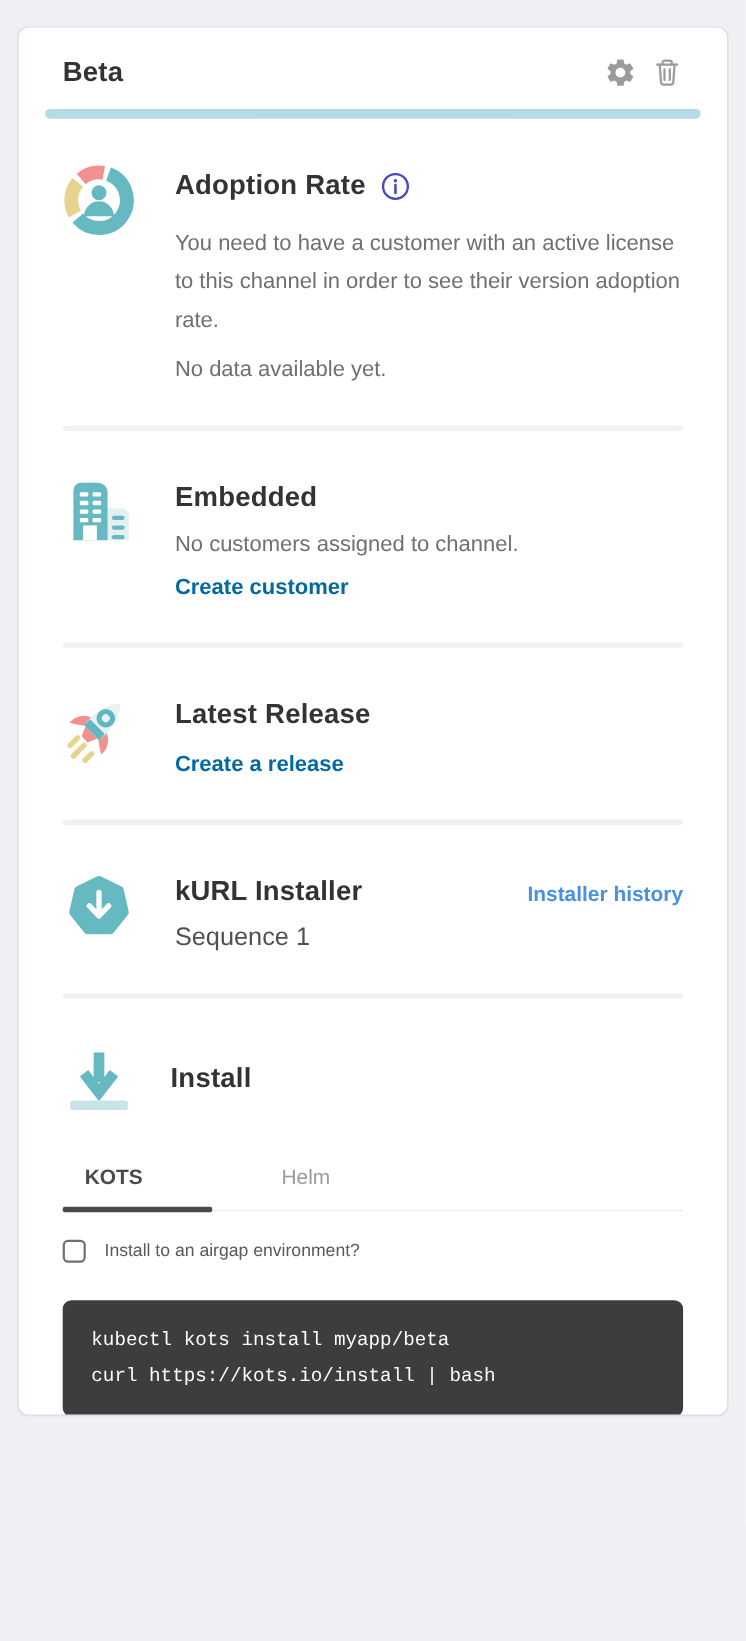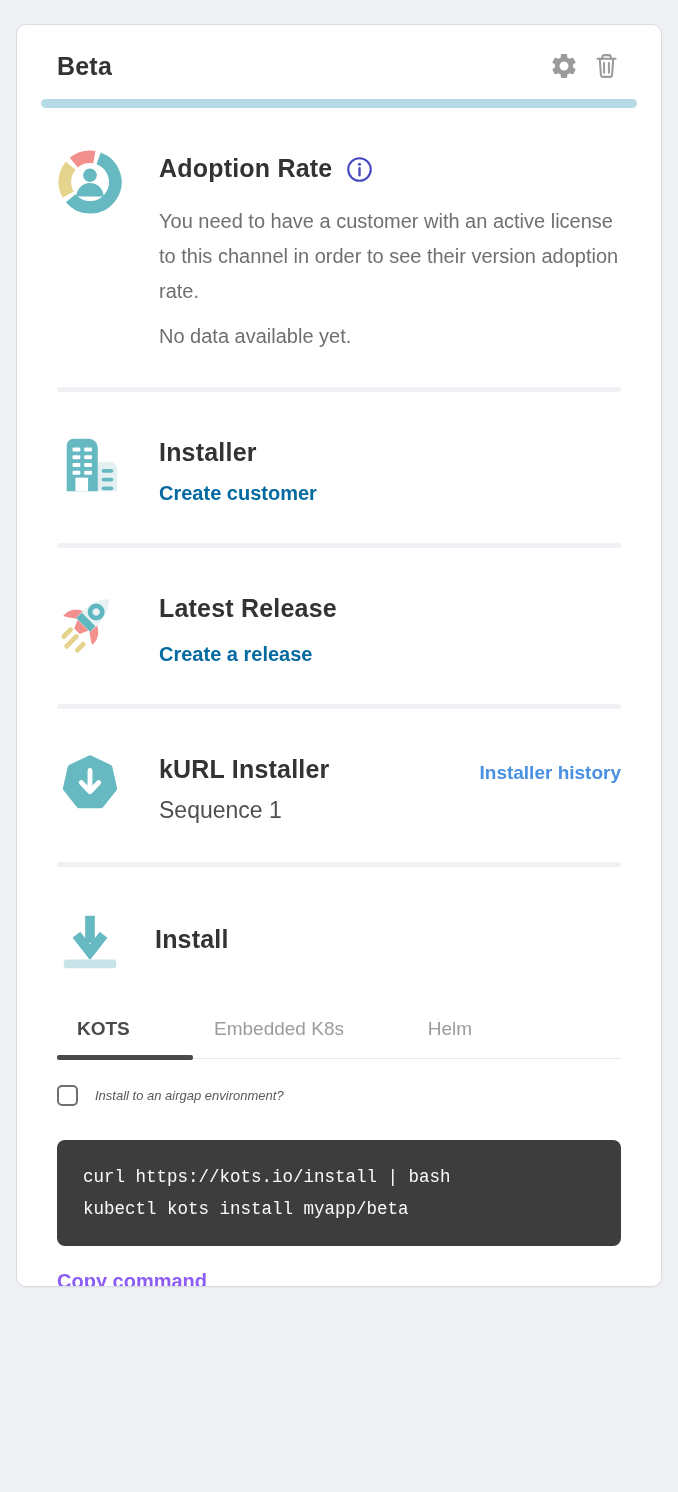--- a/index.html
+++ b/index.html
@@ -41,21 +41,21 @@
   .install-head h2 { padding-top: 12px; }
 
   .tabs { display:flex; border-bottom: 1px solid #e8e8e8; margin-top: 28px; }
   .tab { font-size: 19px; color: #9b9b9b; text-align:center; padding: 12px 0 18px; cursor:pointer; position:relative; }
   .tab-0 { width: 136px; text-align:left; padding-left: 20px; }
   .tab-1 { width: 172px; }
   .tab-2 { width: 170px; }
   .tab.active { color: #4a4a4a; font-weight: 700; }
   .tab.active::after { content:""; position:absolute; left:0; right:0; bottom:-2px; height:5px; background:#4a4a4a; border-radius:2px; }
 
-  .airgap { display:flex; align-items:center; gap: 17px; margin-top: 26px; font-size: 13px; color: #595959; cursor:default;font-style:italic; }
+  .airgap { display:flex; align-items:center; gap: 17px; margin-top: 26px; font-size: 16px; color: #595959; cursor:default; }
   .checkbox { width: 21px; height: 21px; border: 2px solid #6f6f6f; border-radius: 5px; background:#fff; flex:0 0 21px; cursor:pointer; }
 
   .code { background: #3d3d3d; border-radius: 8px; margin-top: 34px; padding: 21px 26px; }
   .code-line { font-family: "Liberation Mono", "DejaVu Sans Mono", monospace; font-size: 17.5px; line-height: 32px; color: #fafafa; white-space: pre; }
   .copy { margin-top: 24px; color: #8b5cf6; text-align: right; }
 </style>
 </head>
 <body>
 
 <div class="card">
@@ -126,21 +126,22 @@
         <rect x="16" y="23" width="8" height="4" rx="1" fill="#fff"></rect>
           <rect x="28" y="23" width="8" height="4" rx="1" fill="#fff"></rect>
         <rect x="16" y="31" width="8" height="4" rx="1" fill="#fff"></rect>
           <rect x="28" y="31" width="8" height="4" rx="1" fill="#fff"></rect>
         <rect x="16" y="39" width="8" height="4" rx="1" fill="#fff"></rect>
           <rect x="28" y="39" width="8" height="4" rx="1" fill="#fff"></rect>
         <rect x="19" y="46" width="13" height="14" fill="#fff"></rect>
       </svg>
     </div>
     <div class="sec-body">
-      <h2>Installer</h2>
+      <h2>Embedded</h2>
+      <p class="muted">No customers assigned to channel.</p>
       <a class="link">Create customer</a>
     </div>
   </section>
 
   <div class="divider"></div>
 
   
   <section class="sec">
     <div class="sec-icon">
       <svg width="66" height="66" viewBox="0 0 68 68" fill="none">
@@ -193,29 +194,28 @@
         <rect x="7" y="53" width="54" height="9" rx="2.5" fill="#c9e4e8"></rect>
       </svg>
     </div>
     <div class="sec-body">
       <h2>Install</h2>
     </div>
   </section>
 
   <div class="tabs">
     <div class="tab tab-0 active">KOTS</div>
-    <div class="tab tab-1">Embedded K8s</div>
     <div class="tab tab-2">Helm</div>
   </div>
 
   <label class="airgap">
     <span class="checkbox"></span>
     <span>Install to an airgap environment?</span>
   </label>
 
   <div class="code">
+    <div class="code-line">kubectl kots install myapp/beta</div>
     <div class="code-line">curl https://kots.io/install | bash</div>
-    <div class="code-line">kubectl kots install myapp/beta</div>
   </div>
 
   <a class="link copy">Copy command</a>
 
 </div>
 
 </body></html>

